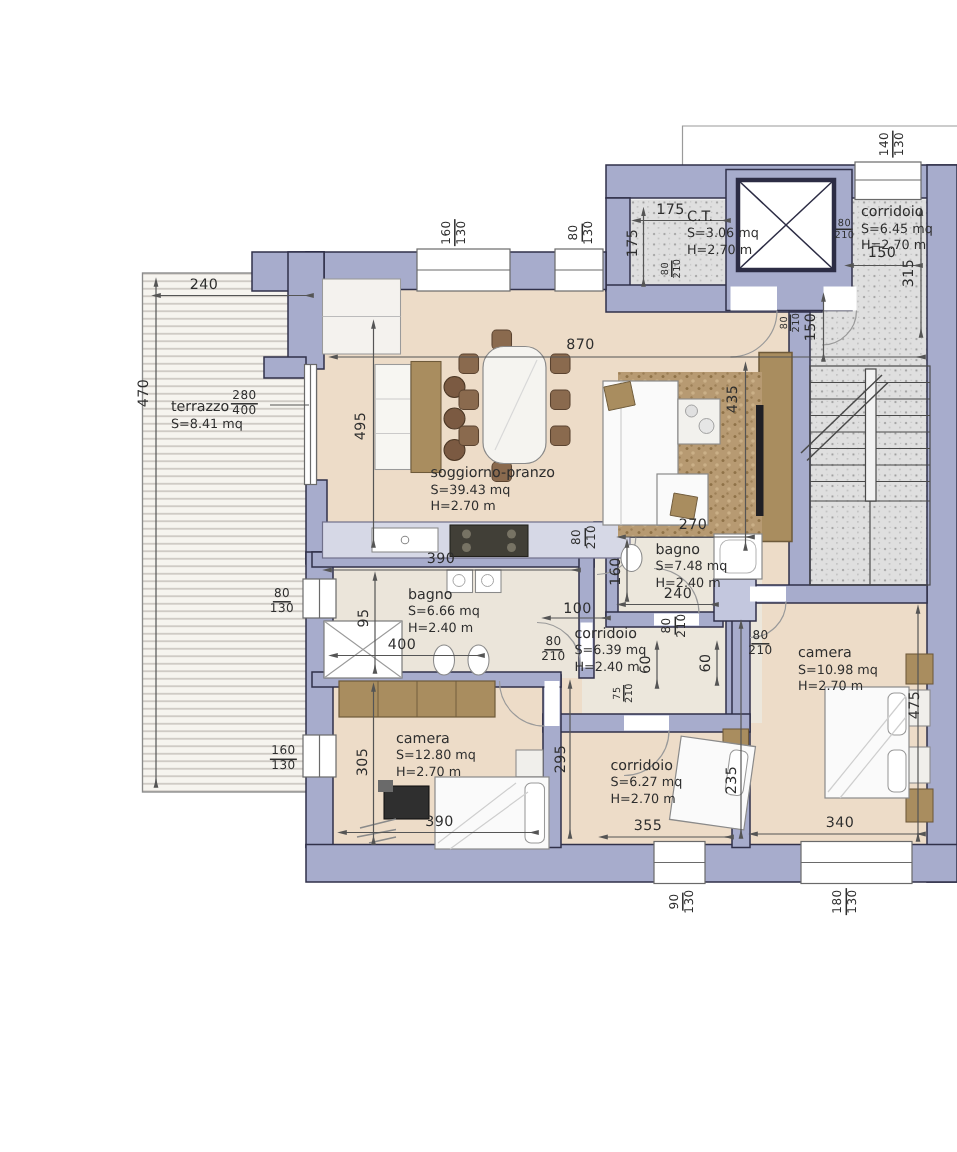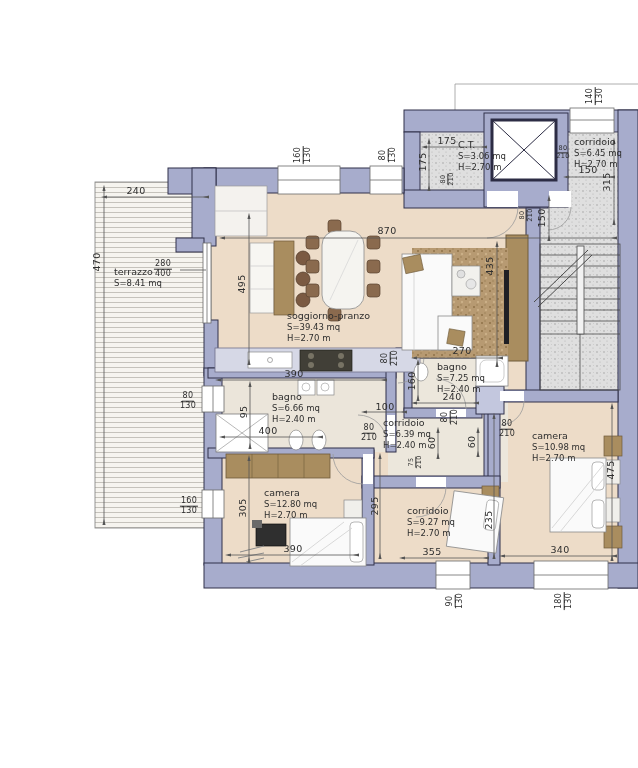--- a/index.html
+++ b/index.html
@@ -315,41 +315,41 @@
     <div>S=39.43 mq</div>
     <div>H=2.70 m</div>
   </div>
   <div class="rlabel" style="left:272px;top:391px">
     <div class="rname">bagno</div>
     <div>S=6.66 mq</div>
     <div>H=2.40 m</div>
   </div>
   <div class="rlabel" style="left:437px;top:361px">
     <div class="rname">bagno</div>
-    <div>S=7.25 mq</div>
+    <div>S=7.48 mq</div>
     <div>H=2.40 m</div>
   </div>
   <div class="rlabel" style="left:383px;top:417px">
     <div class="rname">corridoio</div>
     <div>S=6.39 mq</div>
     <div>H=2.40 m</div>
   </div>
   <div class="rlabel" style="left:264px;top:487px">
     <div class="rname">camera</div>
     <div>S=12.80 mq</div>
     <div>H=2.70 m</div>
   </div>
   <div class="rlabel" style="left:532px;top:430px">
     <div class="rname">camera</div>
     <div>S=10.98 mq</div>
     <div>H=2.70 m</div>
   </div>
   <div class="rlabel" style="left:407px;top:505px">
     <div class="rname">corridoio</div>
-    <div>S=9.27 mq</div>
+    <div>S=6.27 mq</div>
     <div>H=2.70 m</div>
   </div>
 
   <div class="lbl" style="left:136px;top:190px">240</div>
   <div class="lbl rot" style="left:96px;top:262px">470</div>
   <div class="lbl rot" style="left:241px;top:284px">495</div>
   <div class="lbl" style="left:387px;top:230px">870</div>
   <div class="lbl" style="left:447px;top:140px">175</div>
   <div class="lbl rot" style="left:422px;top:162px">175</div>
   <div class="lbl" style="left:588px;top:169px">150</div>

